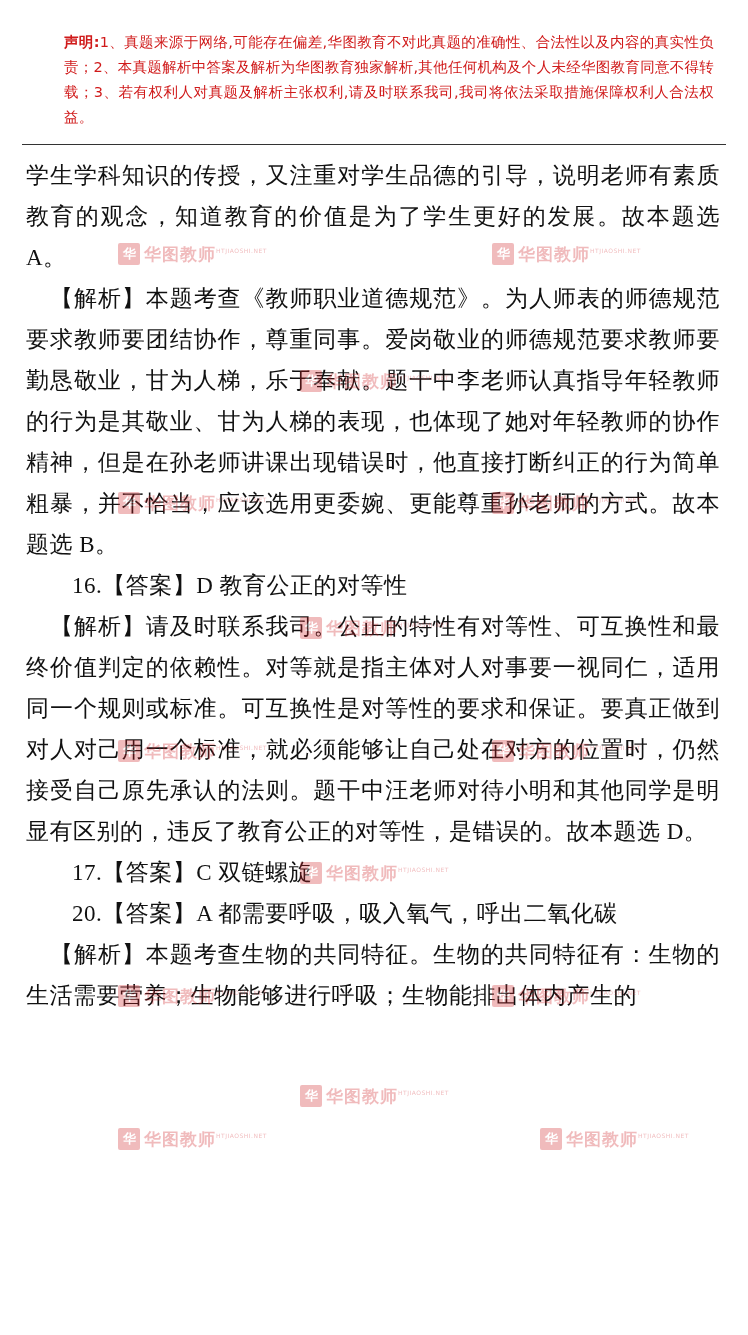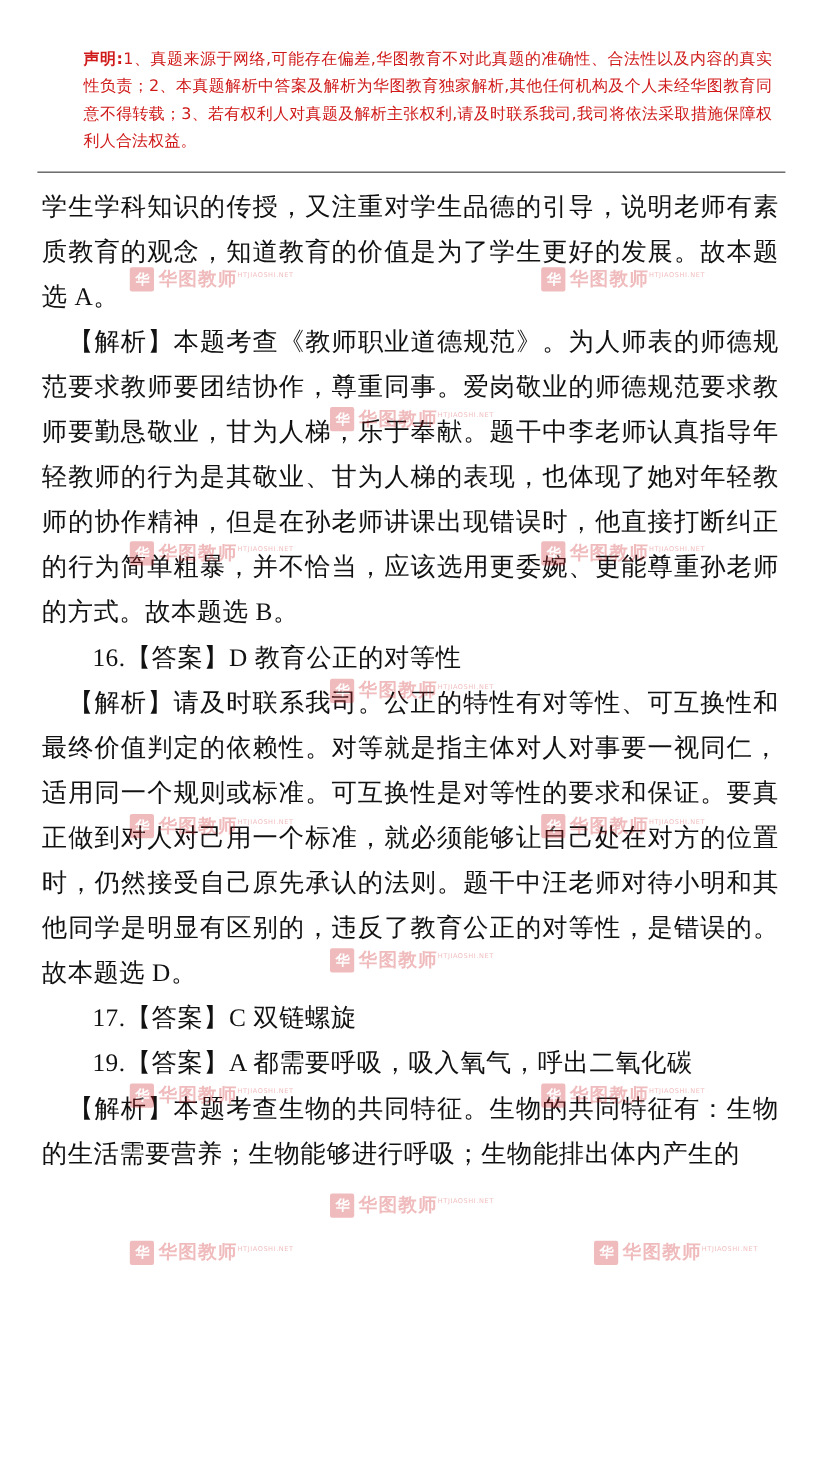--- a/index.html
+++ b/index.html
@@ -12,21 +12,21 @@
     height: 1335px;
     position: relative;
     font-family: "Liberation Serif", "DejaVu Serif", serif;
     overflow: hidden;
   }
   .page {
     position: relative;
     width: 748px;
     height: 1335px;
     box-sizing: border-box;
-    padding: 12px;
+    padding: 0;
   }
 
   
   .disclaimer {
     color: #d01a1a;
     font-family: "DejaVu Sans", "Liberation Sans", sans-serif;
     font-size: 14.5px;
     line-height: 25px;
     padding: 30px 34px 6px 64px;
     text-align: justify;
@@ -115,21 +115,21 @@
   </div>
 
   <div class="divider"></div>
 
   <div class="body-text">
     <p class="para">学生学科知识的传授，又注重对学生品德的引导，说明老师有素质教育的观念，知道教育的价值是为了学生更好的发展。故本题选 A。</p>
     <p class="para indent-half">【解析】本题考查《教师职业道德规范》。为人师表的师德规范要求教师要团结协作，尊重同事。爱岗敬业的师德规范要求教师要勤恳敬业，甘为人梯，乐于奉献。题干中李老师认真指导年轻教师的行为是其敬业、甘为人梯的表现，也体现了她对年轻教师的协作精神，但是在孙老师讲课出现错误时，他直接打断纠正的行为简单粗暴，并不恰当，应该选用更委婉、更能尊重孙老师的方式。故本题选 B。</p>
     <p class="para indent">16.【答案】D 教育公正的对等性</p>
     <p class="para indent-half">【解析】请及时联系我司。公正的特性有对等性、可互换性和最终价值判定的依赖性。对等就是指主体对人对事要一视同仁，适用同一个规则或标准。可互换性是对等性的要求和保证。要真正做到对人对己用一个标准，就必须能够让自己处在对方的位置时，仍然接受自己原先承认的法则。题干中汪老师对待小明和其他同学是明显有区别的，违反了教育公正的对等性，是错误的。故本题选 D。</p>
     <p class="para indent">17.【答案】C 双链螺旋</p>
-    <p class="para indent">19.【答案】A 都需要呼吸，吸入氧气，呼出二氧化碳</p>
+    <p class="para indent">20.【答案】A 都需要呼吸，吸入氧气，呼出二氧化碳</p>
     <p class="para indent-half">【解析】本题考查生物的共同特征。生物的共同特征有：生物的生活需要营养；生物能够进行呼吸；生物能排出体内产生的</p>
   </div>
 
   <div class="wm" style="left:118px; top:243px;">
     <span class="wm-logo">华</span>
     <span class="wm-text">
       <span class="wm-cn">华图教师</span>
       <span class="wm-en">HTJIAOSHI.NET</span>
     </span>
   </div>

